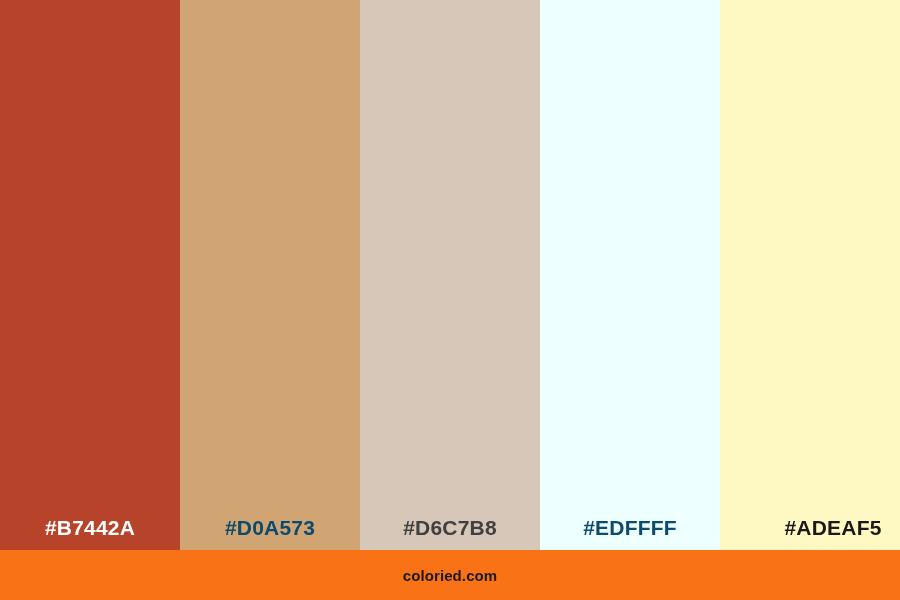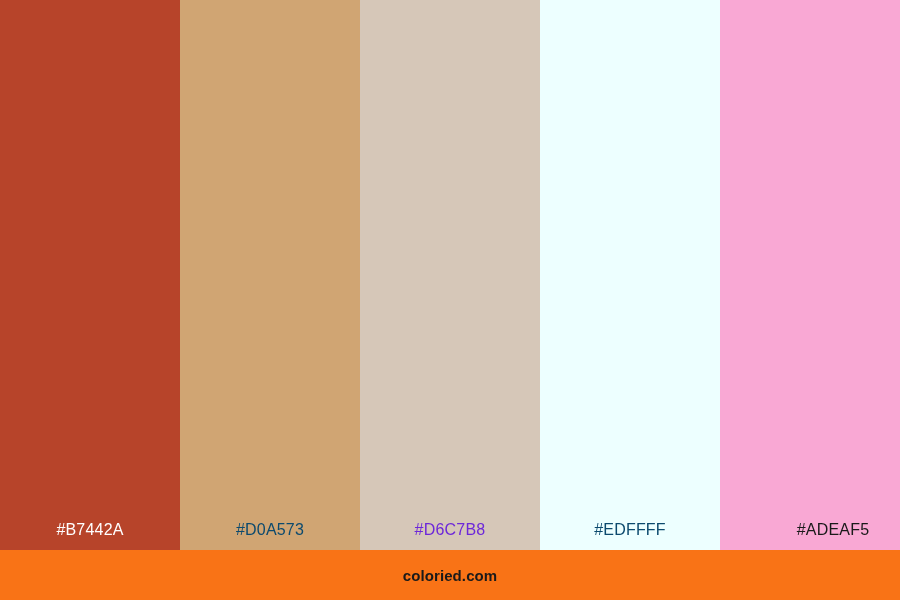--- a/index.html
+++ b/index.html
@@ -43,22 +43,22 @@
     align-items: flex-end;
     justify-content: center;
     box-sizing: border-box;
   }
 
   .swatch-label {
     display: block;
     width: 100%;
     text-align: center;
     font-family: "Liberation Sans", sans-serif;
-    font-size: 16px;
-    font-weight: 400;
+    font-size: 21px;
+    font-weight: 700;
     letter-spacing: 0.2px;
     line-height: 1;
     padding-bottom: 12px;
     white-space: nowrap;
     user-select: none;
   }
 
   
   #footer-bar {
     flex: 1 1 auto;
@@ -89,28 +89,28 @@
 
     <div class="swatch" style="background-color: rgb(183, 68, 42);">
       <span class="swatch-label" style="color: rgb(255, 255, 255);">#B7442A</span>
     </div>
 
     <div class="swatch" style="background-color: rgb(208, 165, 115);">
       <span class="swatch-label" style="color: #0c4a6e;">#D0A573</span>
     </div>
 
     <div class="swatch" style="background-color: rgb(214, 199, 184);">
-      <span class="swatch-label" style="color: #6d28d9;">#D6C7B8</span>
+      <span class="swatch-label" style="color: #404040;">#D6C7B8</span>
     </div>
 
     <div class="swatch" style="background-color: rgb(237, 255, 255);">
       <span class="swatch-label" style="color: #0c4a6e;">#EDFFFF</span>
     </div>
 
-    <div class="swatch" style="background-color: #f9a8d4; padding-left: 46px;">
+    <div class="swatch" style="background-color: #fef9c3; padding-left: 46px;">
       <span class="swatch-label" style="color: rgb(26, 26, 26);">#ADEAF5</span>
     </div>
 
   </div>
 
   <div id="footer-bar" style="background-color: #f97316;">
     <span id="brand-text" style="color: rgb(26, 26, 26);">coloried.com</span>
   </div>
 
 </div>

